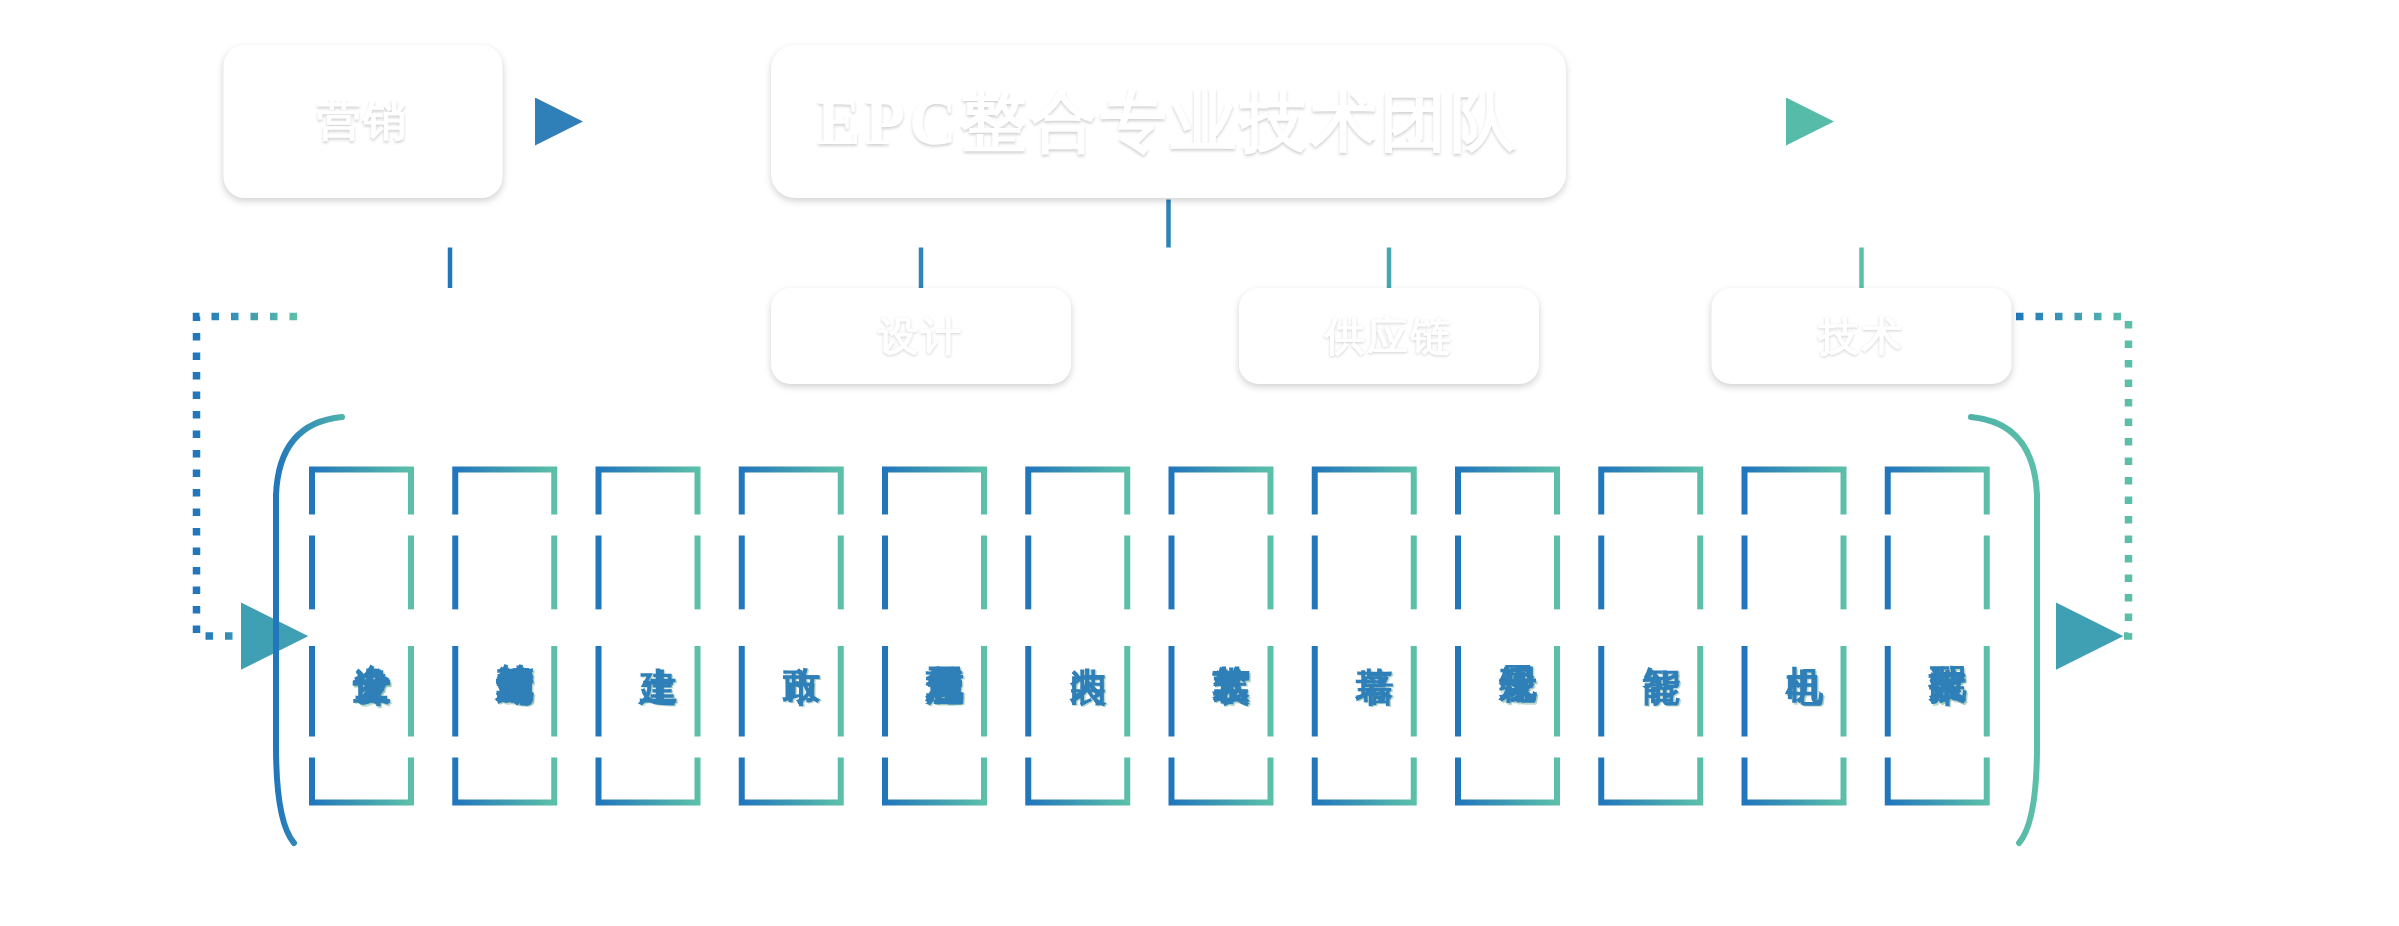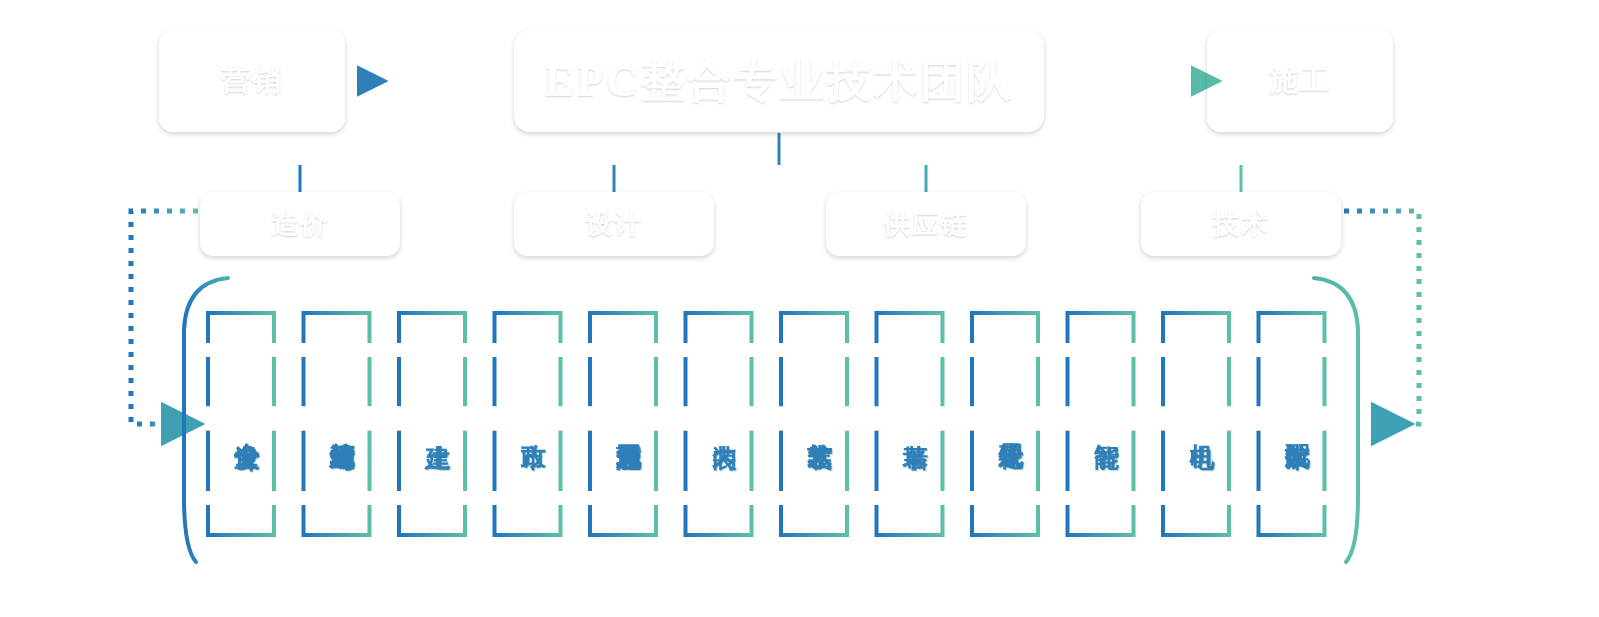--- a/index.html
+++ b/index.html
@@ -49,21 +49,21 @@
   .node.root {
     left: 514px; top: 30px;
     width: 530px; height: 102px;
     font-size: 44px;
     border-radius: 16px;
   }
   .node.side {
     width: 186px; height: 102px;
     font-size: 29px;
   }
-  .node.side-left  { left: 159px; top: 30px; }
+  .node.side-left  { left: 149px; top: 30px; }
   .node.side-right { left: 1207px; top: 30px; }
 
   .node.dept {
     width: 200px; height: 64px;
     font-size: 27px;
     border-radius: 13px;
   }
   .dept-0 { left: 200px;  top: 192px; }
   .dept-1 { left: 514px;  top: 192px; }
   .dept-2 { left: 826px;  top: 192px; }
@@ -282,27 +282,21 @@
   </svg>
 
   <div class="node root">
     <span>EPC整合专业技术团队</span>
   </div>
 
   <div class="node side side-left">
     <span>营销</span>
   </div>
 
-  <div class="node side side-right">
-    <span>施工</span>
-  </div>
-
-  <div class="node dept dept-0">
-    <span>造价</span>
-  </div>
+
   <div class="node dept dept-1">
     <span>设计</span>
   </div>
   <div class="node dept dept-2">
     <span>供应链</span>
   </div>
   <div class="node dept dept-3">
     <span>技术</span>
   </div>
 

